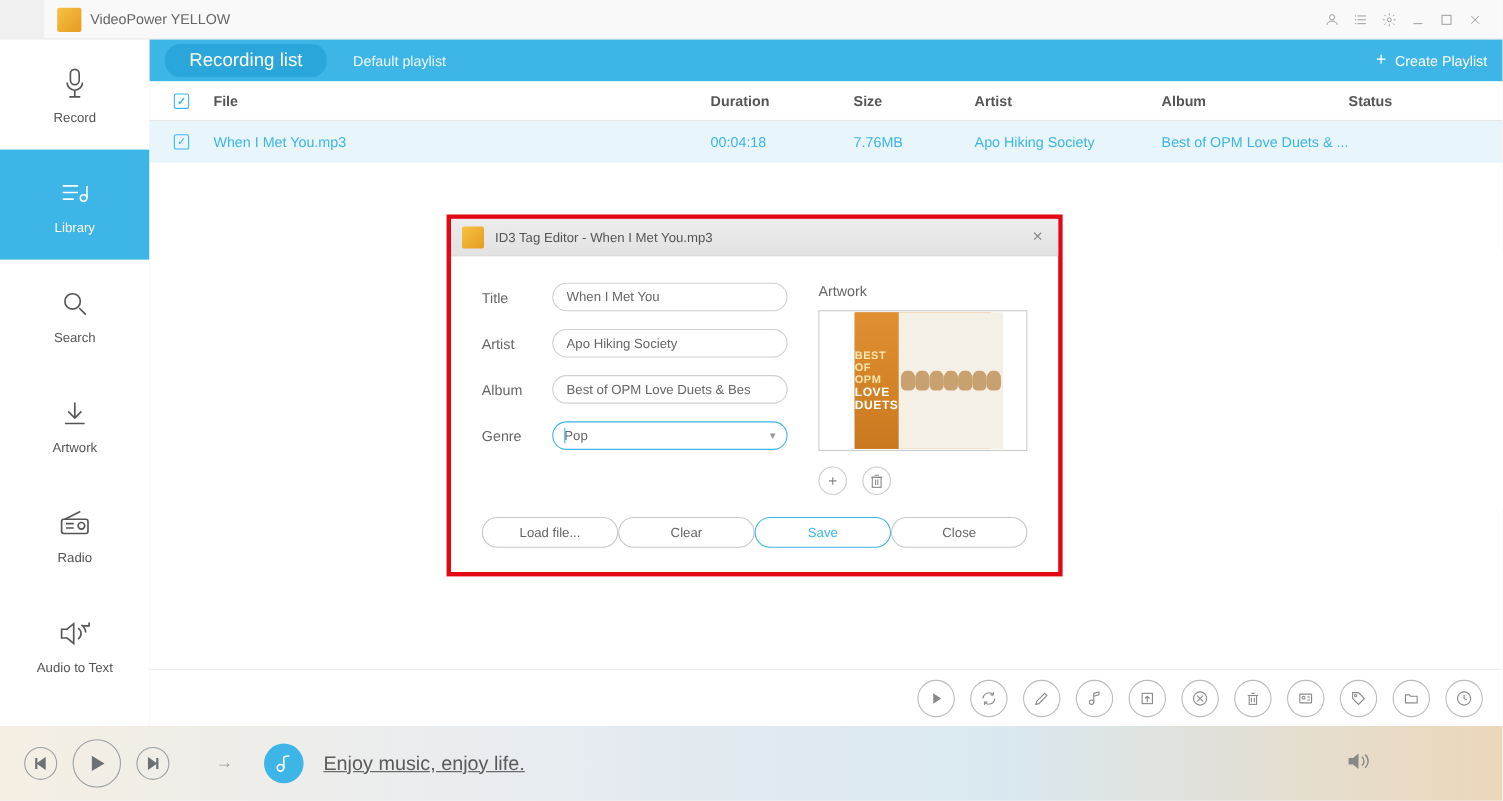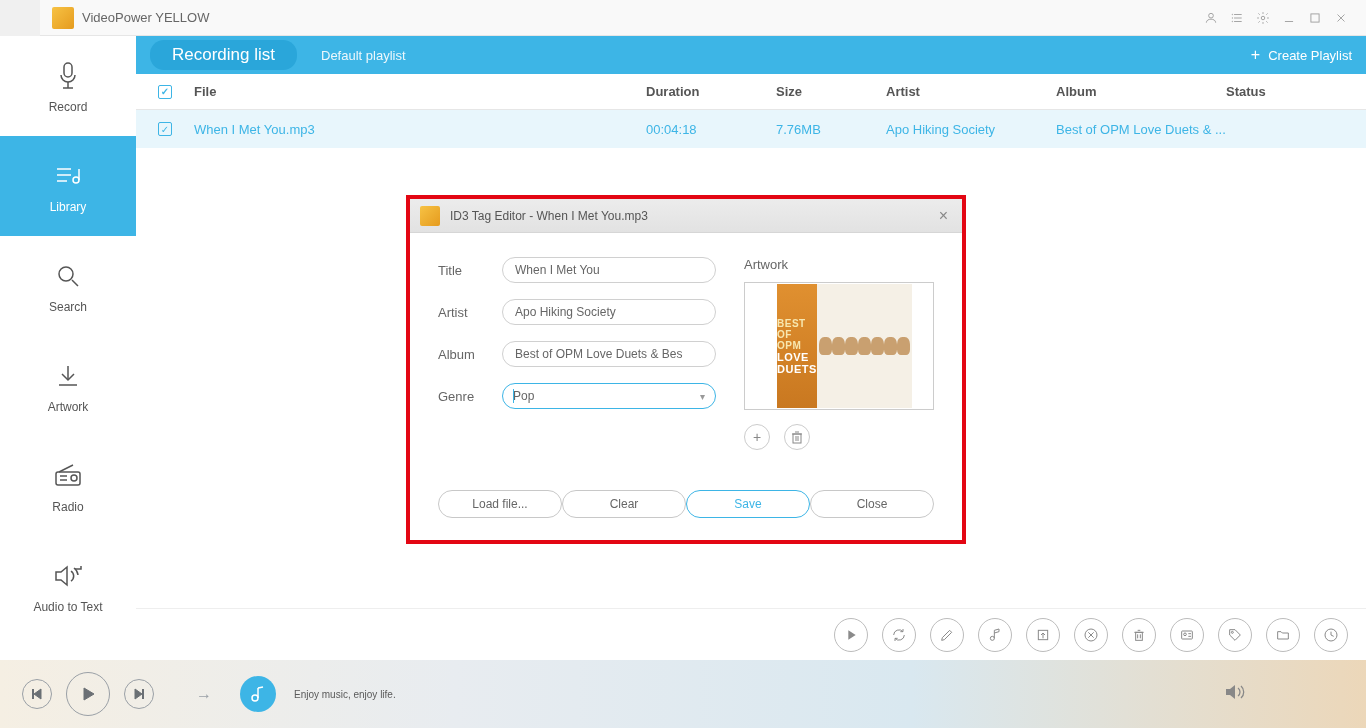--- a/index.html
+++ b/index.html
@@ -56,21 +56,21 @@
 .circle-btn { width: 34px; height: 34px; border: 1.2px solid #bcbcbc; border-radius: 50%; display: flex; align-items: center; justify-content: center; cursor: pointer; }
 .circle-btn svg { width: 16px; height: 16px; stroke: #8a8a8a; fill: none; stroke-width: 1.5; }
 
 
 .player-bar { height: 68px; background: linear-gradient(90deg,#f5efe3,#e8ecf0,#d9e8f0,#ecd7b9); display: flex; align-items: center; padding: 0 22px; position:relative; }
 .player-btn { width: 30px; height: 30px; border: 1.5px solid #9aa0a6; border-radius: 50%; display: flex; align-items: center; justify-content: center; cursor: pointer; margin-right: 14px; }
 .player-btn.play { width: 44px; height: 44px; }
 .player-btn svg { stroke: #6b7075; fill: #6b7075; }
 .arrow-sep { color: #9aa0a6; margin: 0 28px; }
 .now-playing-icon { width: 36px; height: 36px; background: #3db5e6; border-radius: 50%; display:flex; align-items:center; justify-content:center; margin-right: 18px; }
-.now-playing-text { font-size: 10px; color: #5a5a5a; }
+.now-playing-text { font-size: 18px; color: #5a5a5a; text-decoration: underline; }
 .volume-icon { position: absolute; right: 120px; }
 
 
 .dialog-overlay { position: absolute; left: 406px; top: 195px; width: 560px; border: 4px solid #e30613; background: #fff; }
 .dialog-titlebar { height: 34px; background: linear-gradient(#ececec,#e2e2e2); border-bottom: 1px solid #d6d6d6; display: flex; align-items: center; padding: 0 10px; }
 .dialog-titlebar .dlogo { width: 20px; height: 20px; background: linear-gradient(135deg,#f7c244,#e59b1e); border-radius: 2px; margin-right: 10px; }
 .dialog-titlebar .dtitle { font-size: 12px; color: #555; }
 .dialog-titlebar .spacer { flex: 1; }
 .dialog-close { font-size: 16px; color: #888; cursor: pointer; padding: 0 4px; }
 
@@ -89,21 +89,21 @@
 .artwork-img { width: 124px; height: 124px; background: #d98a2a; position:relative; display:flex; flex-direction:row; }
 .artwork-img .top { flex:0.55; background:linear-gradient(#e09030,#c97820); display:flex; align-items:center; justify-content:center; flex-direction:column; }
 .artwork-img .top .t1 { color:#f7e7b0; font-size:10px; font-weight:bold; letter-spacing:0.5px; }
 .artwork-img .top .t2 { color:#fff; font-size:11px; font-weight:bold; letter-spacing:0.5px; }
 .artwork-img .bottom { flex:0.45; background:#f5f0e6; display:flex; align-items:center; justify-content:space-around; padding:2px; }
 .artwork-img .bottom .face { width:13px; height:18px; background:#c9a070; border-radius:40% 40% 30% 30%; }
 
 .artwork-actions { display: flex; gap: 14px; margin-top: 14px; }
 .round-icon-btn { width: 26px; height: 26px; border: 1px solid #ccc; border-radius: 50%; display:flex; align-items:center; justify-content:center; color:#888; font-size:14px; cursor:pointer; }
 
-.dialog-footer { display: flex; padding: 0 28px 22px; margin-top: 20px; }
+.dialog-footer { display: flex; padding: 0 28px 22px; }
 .pill-btn { flex: 1; height: 28px; border: 1px solid #c8c8c8; border-radius: 14px; background: #fff; font-size: 12px; color: #666; display:flex; align-items:center; justify-content:center; cursor:pointer; }
 .pill-btn.primary { border-color: #3db5e6; color: #3db5e6; }
 </style>
 </head>
 <body>
 
 <div class="titlebar">
   <span class="logo"></span>
   <span class="title">VideoPower YELLOW</span>
   <span class="spacer"></span>

